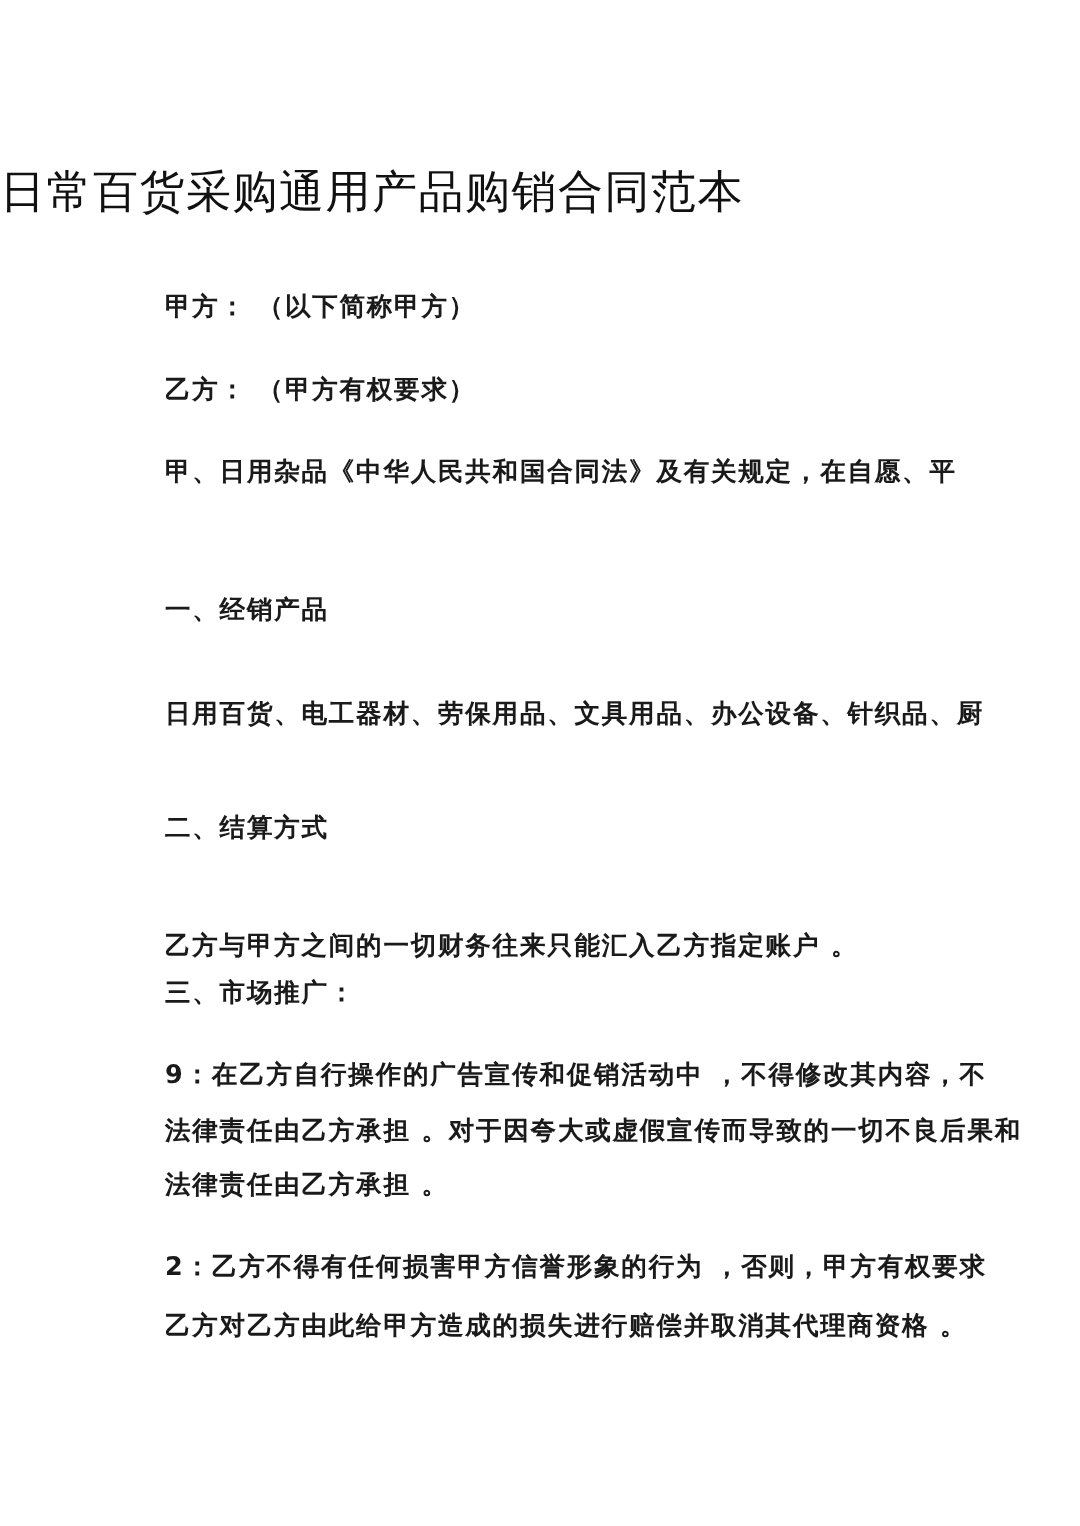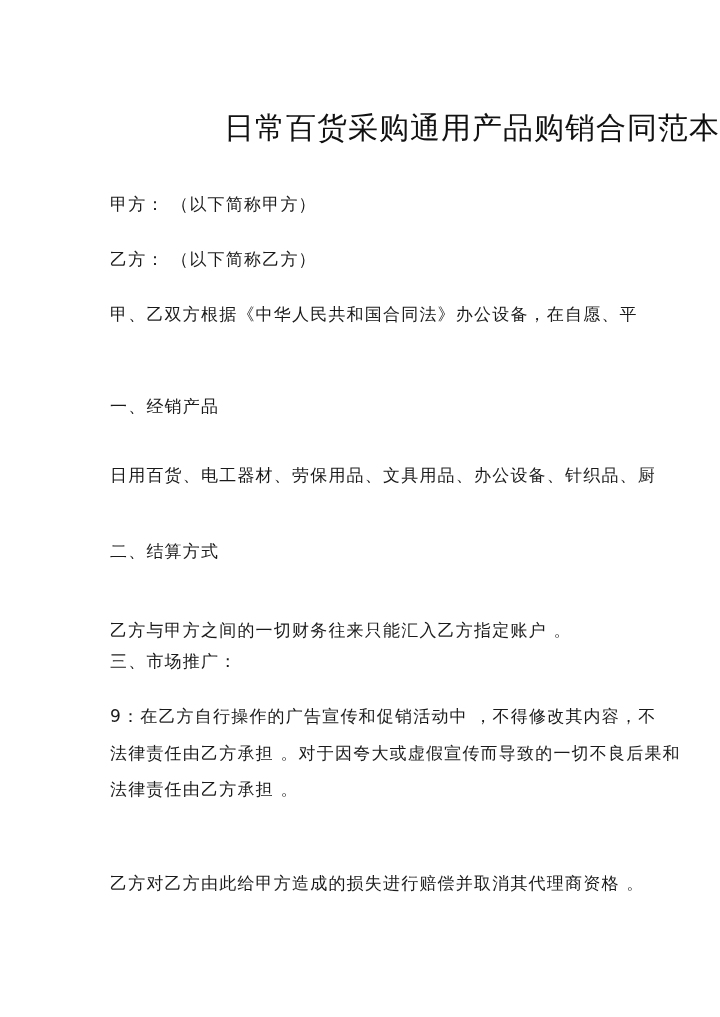--- a/index.html
+++ b/index.html
@@ -20,55 +20,57 @@
       left: 0; top: 0;
       width: 720px;
       height: 1017px;
       background: #ffffff;
     }
     .title {
       position: absolute;
       left: 0;
       width: 720px;
       top: 108px;
-      text-align: right;
+      text-align: left;
       font-family: "DejaVu Serif", "Liberation Serif", serif;
       font-size: 30px;
       letter-spacing: 1px;
       color: #111;
       margin: 0;
       font-weight: normal;
     }
     .line {
       position: absolute;
       left: 110px;
       font-size: 17px;
       letter-spacing: 1.2px;
       white-space: nowrap;
       color: #1a1a1a;
       margin: 0;
+      font-weight: bold;
     }
   </style>
 </head>
 <body>
 
 <div class="page">
   <h1 class="title">日常百货采购通用产品购销合同范本</h1>
 
   <p class="line" style="top:193px">甲方：  （以下简称甲方）</p>
-  <p class="line" style="top:248px">乙方：  （以下简称乙方）</p>
+  <p class="line" style="top:248px">乙方：  （甲方有权要求）</p>
 
-  <p class="line" style="top:303px">甲、乙双方根据《中华人民共和国合同法》办公设备，在自愿、平</p>
+  <p class="line" style="top:303px">甲、日用杂品《中华人民共和国合同法》及有关规定，在自愿、平</p>
 
   <p class="line" style="top:395px">一、经销产品</p>
   <p class="line" style="top:464px">日用百货、电工器材、劳保用品、文具用品、办公设备、针织品、厨</p>
 
   <p class="line" style="top:540px">二、结算方式</p>
   <p class="line" style="top:619px">乙方与甲方之间的一切财务往来只能汇入乙方指定账户  。</p>
 
   <p class="line" style="top:650px">三、市场推广：</p>
 
   <p class="line" style="top:705px">9：在乙方自行操作的广告宣传和促销活动中 ，不得修改其内容，不</p>
   <p class="line" style="top:742px">法律责任由乙方承担 。对于因夸大或虚假宣传而导致的一切不良后果和</p>
   <p class="line" style="top:778px">法律责任由乙方承担 。</p>
 
+  <p class="line" style="top:833px">2：乙方不得有任何损害甲方信誉形象的行为 ，否则，甲方有权要求</p>
   <p class="line" style="top:872px">乙方对乙方由此给甲方造成的损失进行赔偿并取消其代理商资格  。</p>
 </div>
 
 </body></html>

